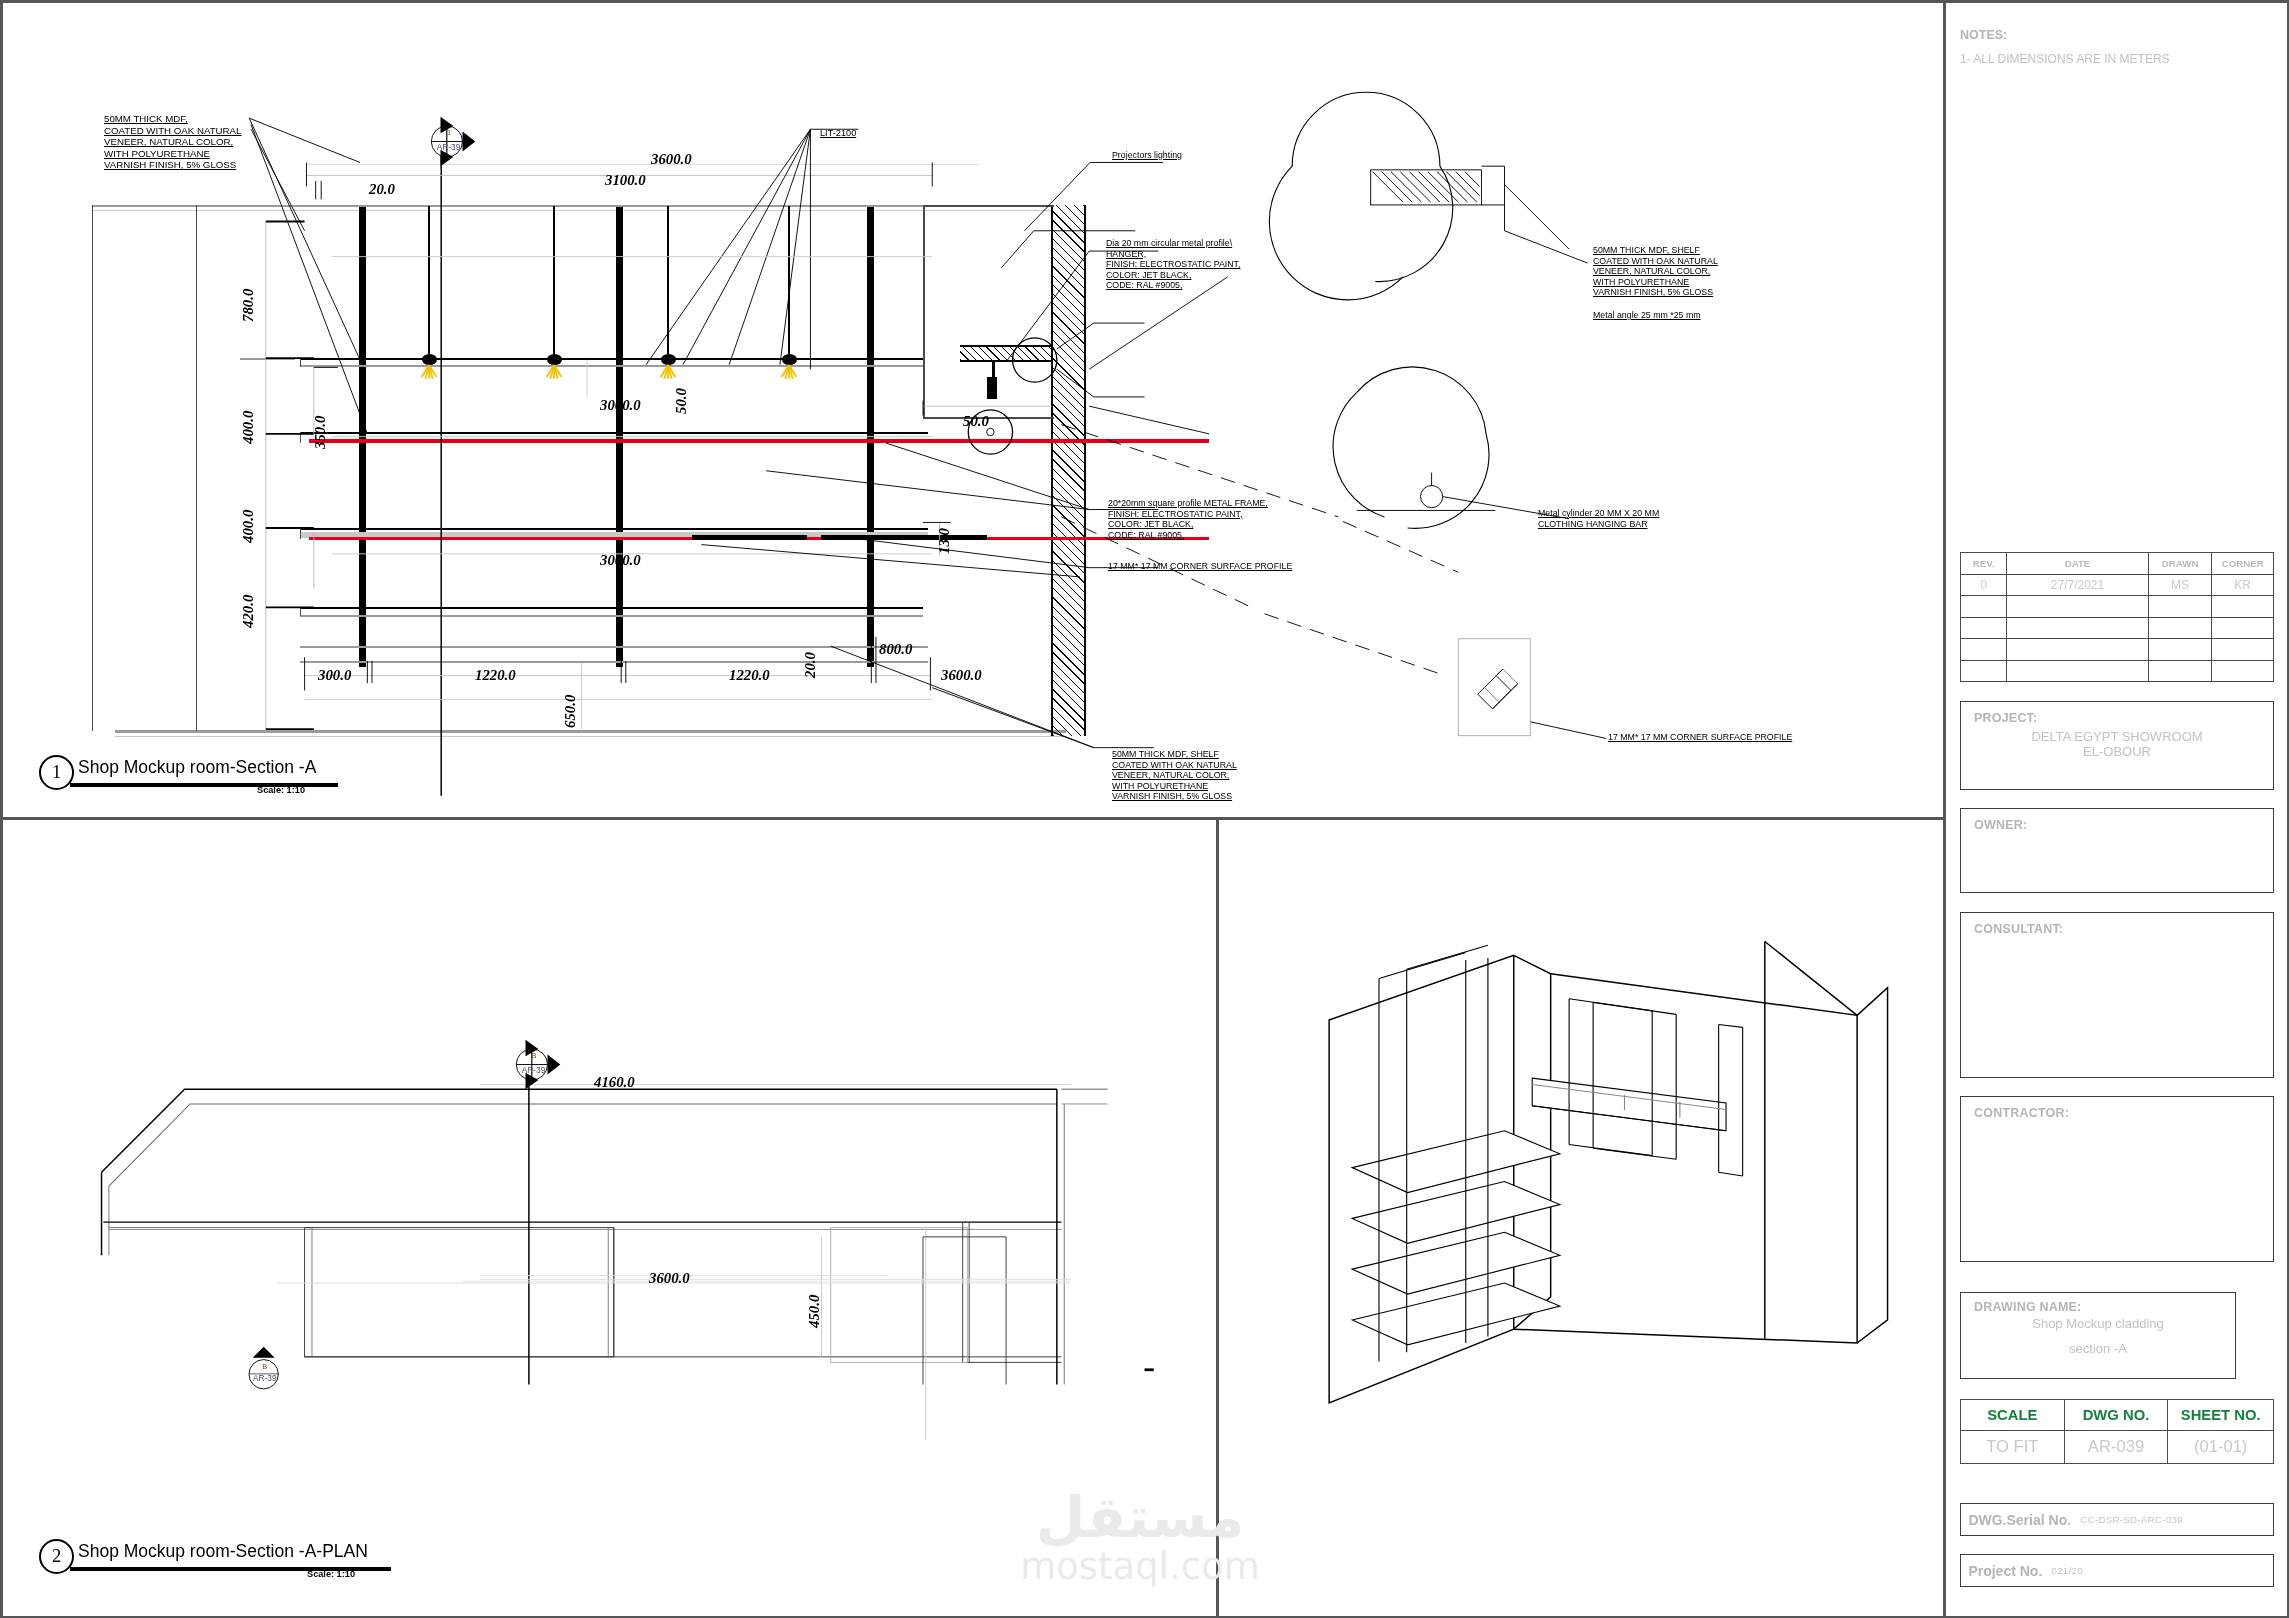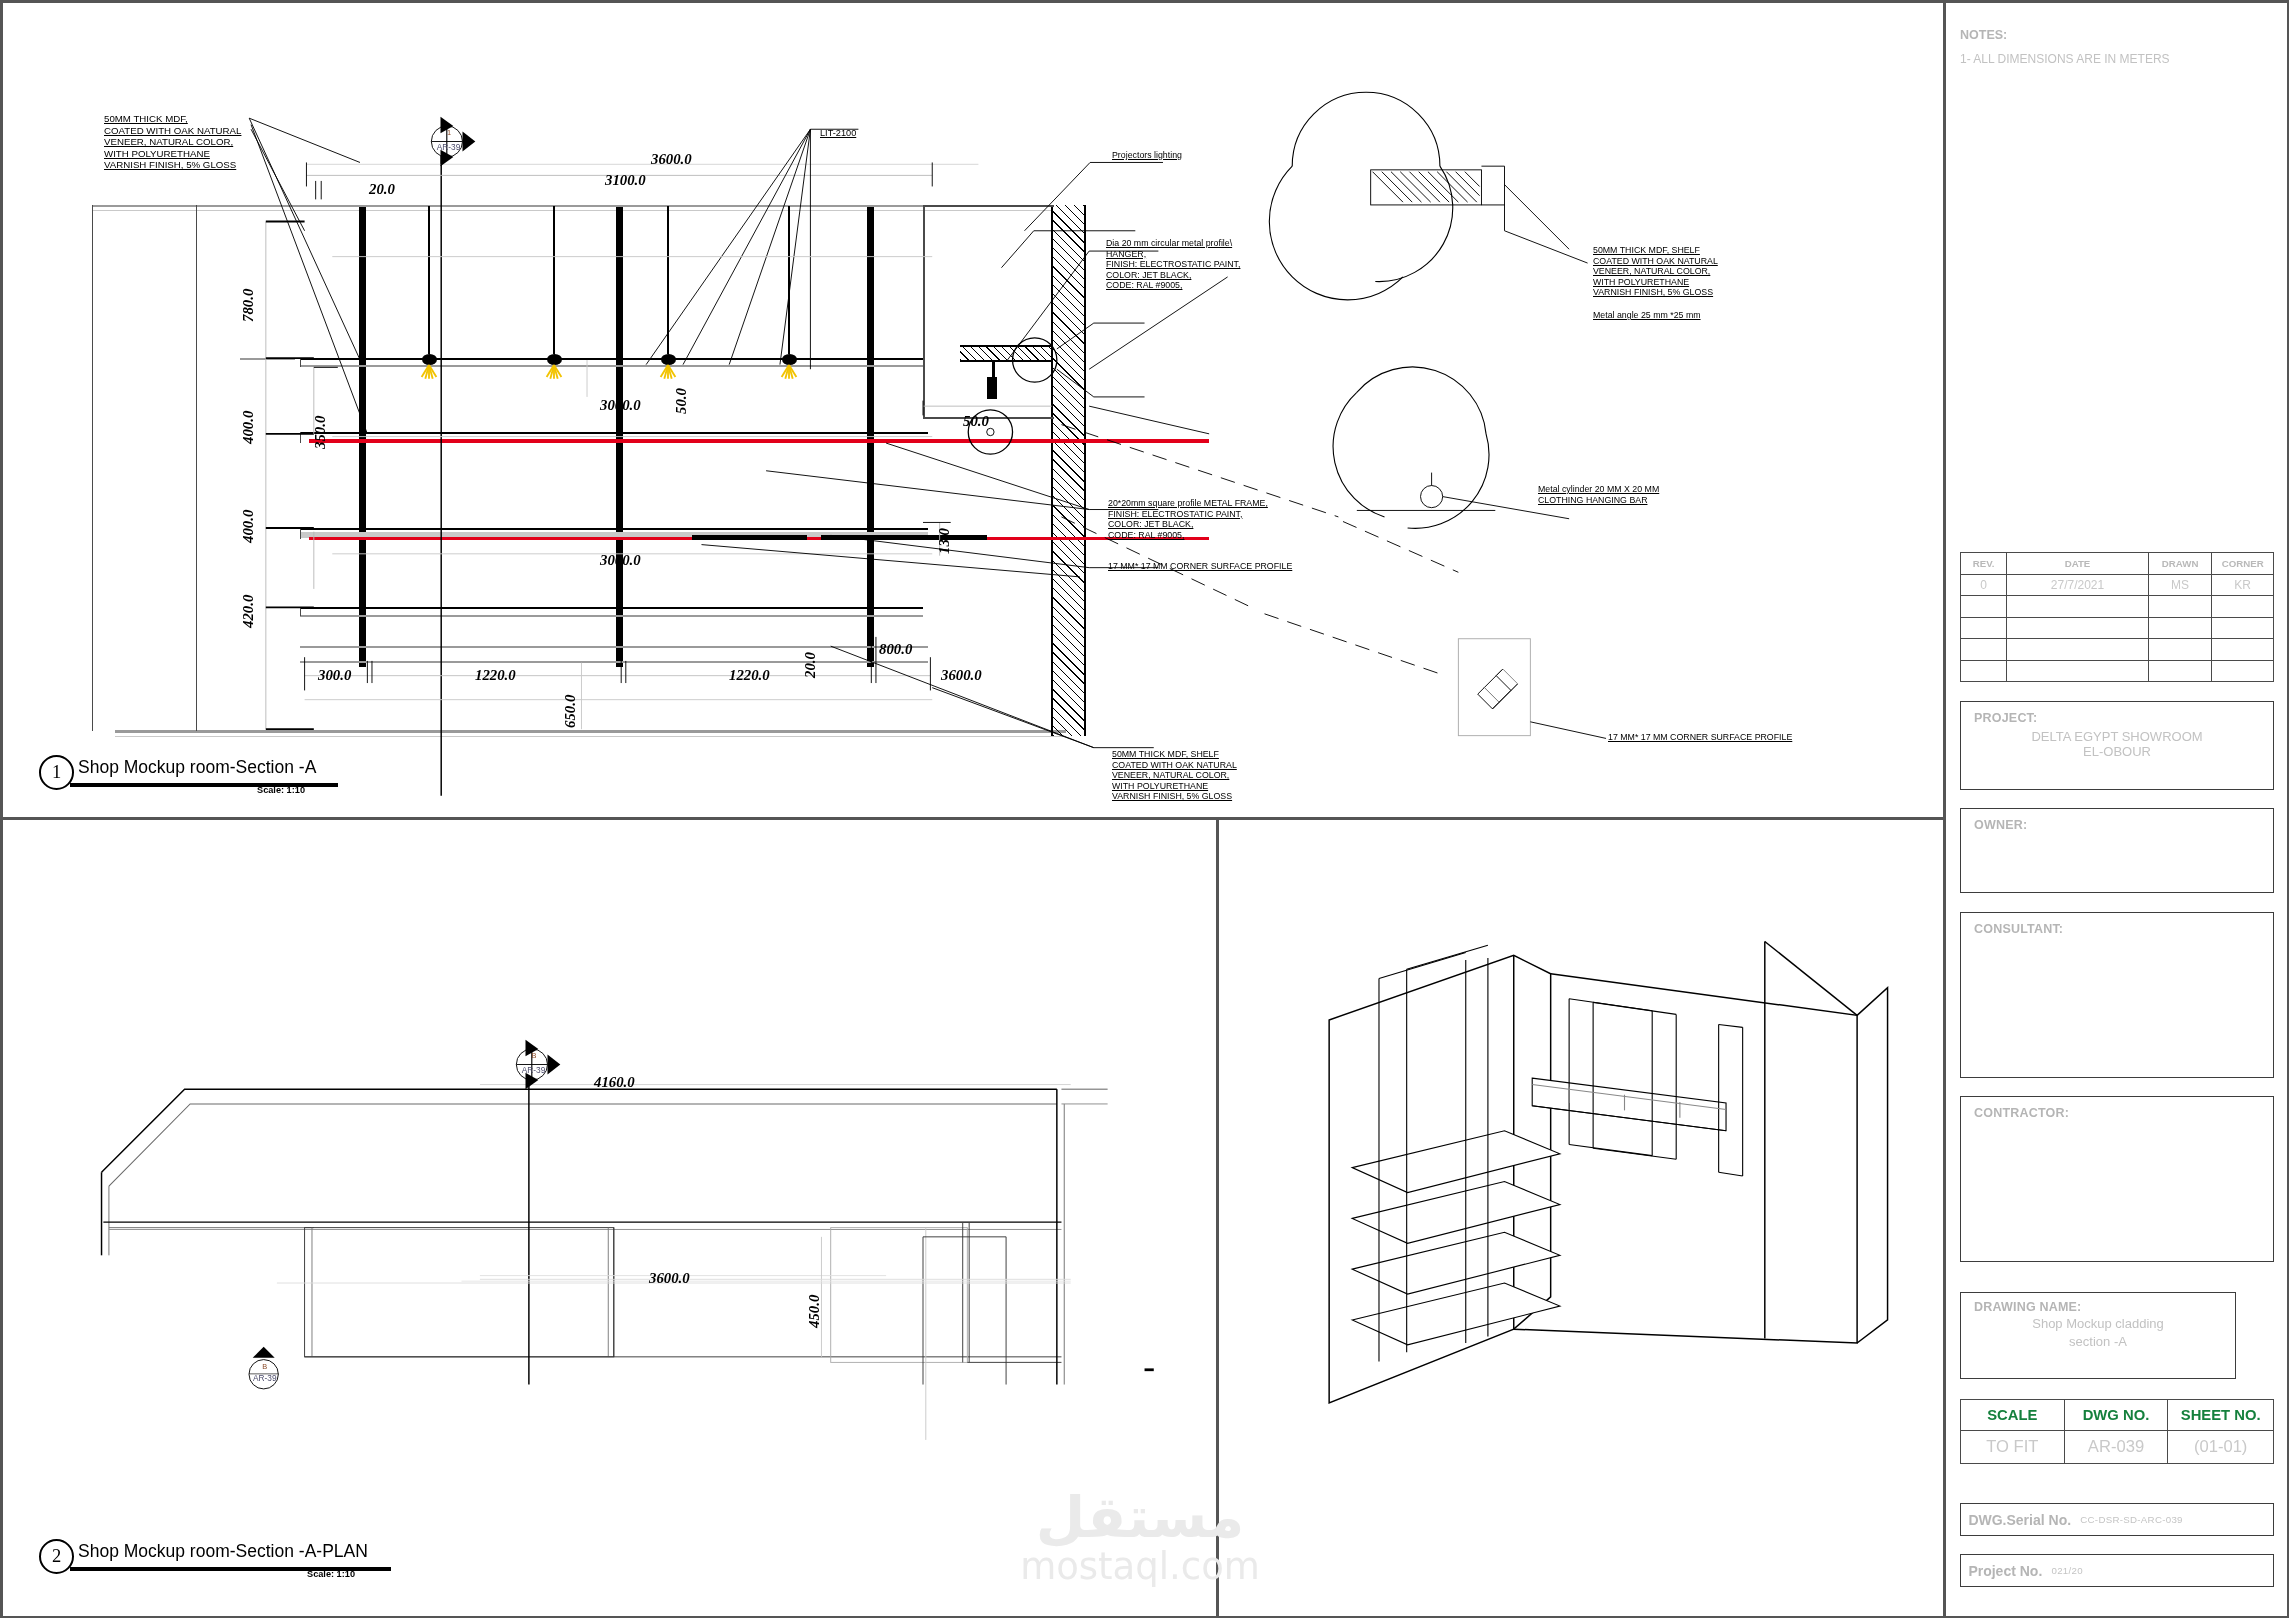--- a/index.html
+++ b/index.html
@@ -467,21 +467,21 @@
 COATED WITH OAK NATURAL
 VENEER, NATURAL COLOR,
 WITH POLYURETHANE
 VARNISH FINISH, 5% GLOSS</div>
   <div class="note small" style="left:1593px;top:245px;">50MM THICK MDF, SHELF
 COATED WITH OAK NATURAL
 VENEER, NATURAL COLOR,
 WITH POLYURETHANE
 VARNISH FINISH, 5% GLOSS</div>
   <div class="note small" style="left:1593px;top:310px;">Metal angle 25 mm *25 mm</div>
-  <div class="note small" style="left:1538px;top:484px;">Metal cylinder 20 MM X 20 MM
+  <div class="note small" style="left:1538px;top:508px;">Metal cylinder 20 MM X 20 MM
 CLOTHING HANGING BAR</div>
   <div class="note small" style="left:1608px;top:732px;">17 MM* 17 MM CORNER SURFACE PROFILE</div>
 
   <div class="dimtxt" style="left:651px;top:151px;">3600.0</div>
   <div class="dimtxt" style="left:605px;top:172px;">3100.0</div>
   <div class="dimtxt" style="left:369px;top:181px;">20.0</div>
 
   <div class="dimtxt v" style="left:257px;top:305px;">780.0</div>
   <div class="dimtxt v" style="left:257px;top:427px;">400.0</div>
   <div class="dimtxt v" style="left:257px;top:526px;">400.0</div>
@@ -589,21 +589,21 @@
       <div class="tb-label" style="margin:9.2px 0 0 13px;">CONSULTANT:</div>
     </div>
 
     <div class="tb-box" style="left:14px;top:1096px;width:314px;height:166px;">
       <div class="tb-label" style="margin:9.2px 0 0 13px;">CONTRACTOR:</div>
     </div>
 
     <div class="tb-box" style="left:14px;top:1292px;width:276px;height:87px;">
       <div class="tb-label" style="margin:7.4px 0 0 13px;">DRAWING NAME:</div>
       <div class="tb-val" style="margin-top:1.8px;">Shop Mockup cladding</div>
-      <div class="tb-val" style="margin-top:3px;">section -A</div>
+      <div class="tb-val" style="margin-top:10px;">section -A</div>
     </div>
 
     <div style="position:absolute;left:14px;top:1399px;width:314px;">
       <table class="sc">
         <tbody>
             <tr>
           <td class="h" style="width:100px;">SCALE</td>
           <td class="h" style="width:100px;">DWG NO.</td>
           <td class="h" style="width:102px;">SHEET NO.</td>
         </tr>

